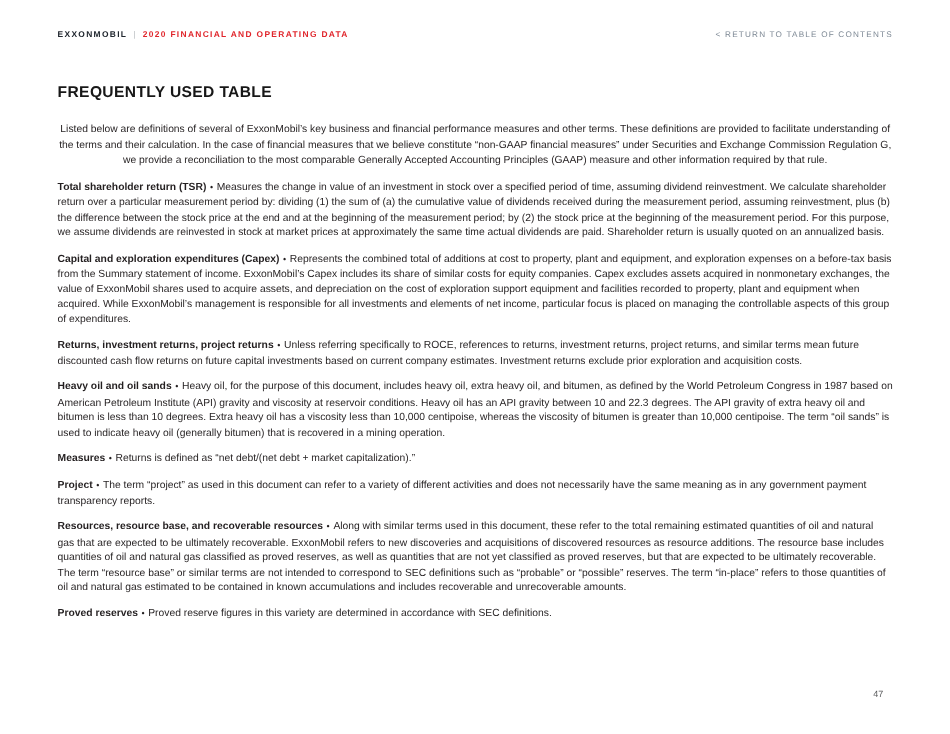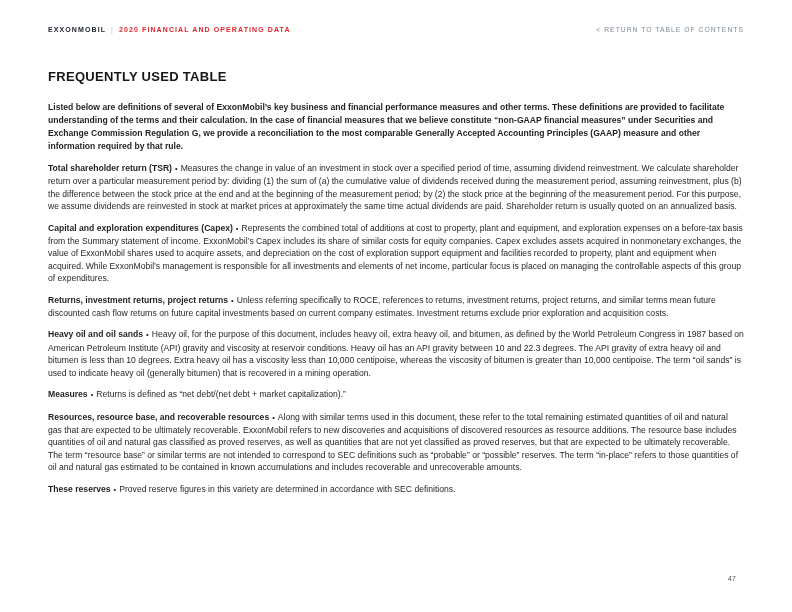--- a/index.html
+++ b/index.html
@@ -37,22 +37,23 @@
     margin: 36px 0 0 0;
     font-size: 13px;
     font-weight: bold;
     letter-spacing: 0.3px;
     color: #171717;
   }
   p.intro {
     margin: 17px 0 0 0;
     font-size: 8.6px;
     line-height: 13px;
-    font-weight: bold;
+    font-weight: normal;
     color: #231f20;
+    text-align: center;
   }
   p.term {
     margin: 9px 0 0 0;
     font-size: 8.6px;
     line-height: 12.4px;
     color: #231f20;
   }
   p.term .term-name { font-weight: bold; }
   p.term .bullet { margin: 0 3px; font-size: 7.5px; }
   .page-number {
@@ -91,23 +92,26 @@
   </p>
 
   <p class="term">
     <span class="term-name">Heavy oil and oil sands</span><span class="bullet">•</span><span class="term-def">Heavy oil, for the purpose of this document, includes heavy oil, extra heavy oil, and bitumen, as defined by the World Petroleum Congress in 1987 based on American Petroleum Institute (API) gravity and viscosity at reservoir conditions. Heavy oil has an API gravity between 10 and 22.3 degrees. The API gravity of extra heavy oil and bitumen is less than 10 degrees. Extra heavy oil has a viscosity less than 10,000 centipoise, whereas the viscosity of bitumen is greater than 10,000 centipoise. The term “oil sands” is used to indicate heavy oil (generally bitumen) that is recovered in a mining operation.</span>
   </p>
 
   <p class="term">
     <span class="term-name">Measures</span><span class="bullet">•</span><span class="term-def">Returns is defined as “net debt/(net debt + market capitalization).”</span>
   </p>
 
+  <p class="term">
+    <span class="term-name">Project</span><span class="bullet">•</span><span class="term-def">The term “project” as used in this document can refer to a variety of different activities and does not necessarily have the same meaning as in any government payment transparency reports.</span>
+  </p>
 
   <p class="term">
     <span class="term-name">Resources, resource base, and recoverable resources</span><span class="bullet">•</span><span class="term-def">Along with similar terms used in this document, these refer to the total remaining estimated quantities of oil and natural gas that are expected to be ultimately recoverable. ExxonMobil refers to new discoveries and acquisitions of discovered resources as resource additions. The resource base includes quantities of oil and natural gas classified as proved reserves, as well as quantities that are not yet classified as proved reserves, but that are expected to be ultimately recoverable. The term “resource base” or similar terms are not intended to correspond to SEC definitions such as “probable” or “possible” reserves. The term “in-place” refers to those quantities of oil and natural gas estimated to be contained in known accumulations and includes recoverable and unrecoverable amounts.</span>
   </p>
 
   <p class="term">
-    <span class="term-name">These reserves</span><span class="bullet">•</span><span class="term-def">Proved reserve figures in this variety are determined in accordance with SEC definitions.</span>
+    <span class="term-name">Proved reserves</span><span class="bullet">•</span><span class="term-def">Proved reserve figures in this variety are determined in accordance with SEC definitions.</span>
   </p>
 </main>
 
 <div class="page-number">47</div>
 
 </body></html>

